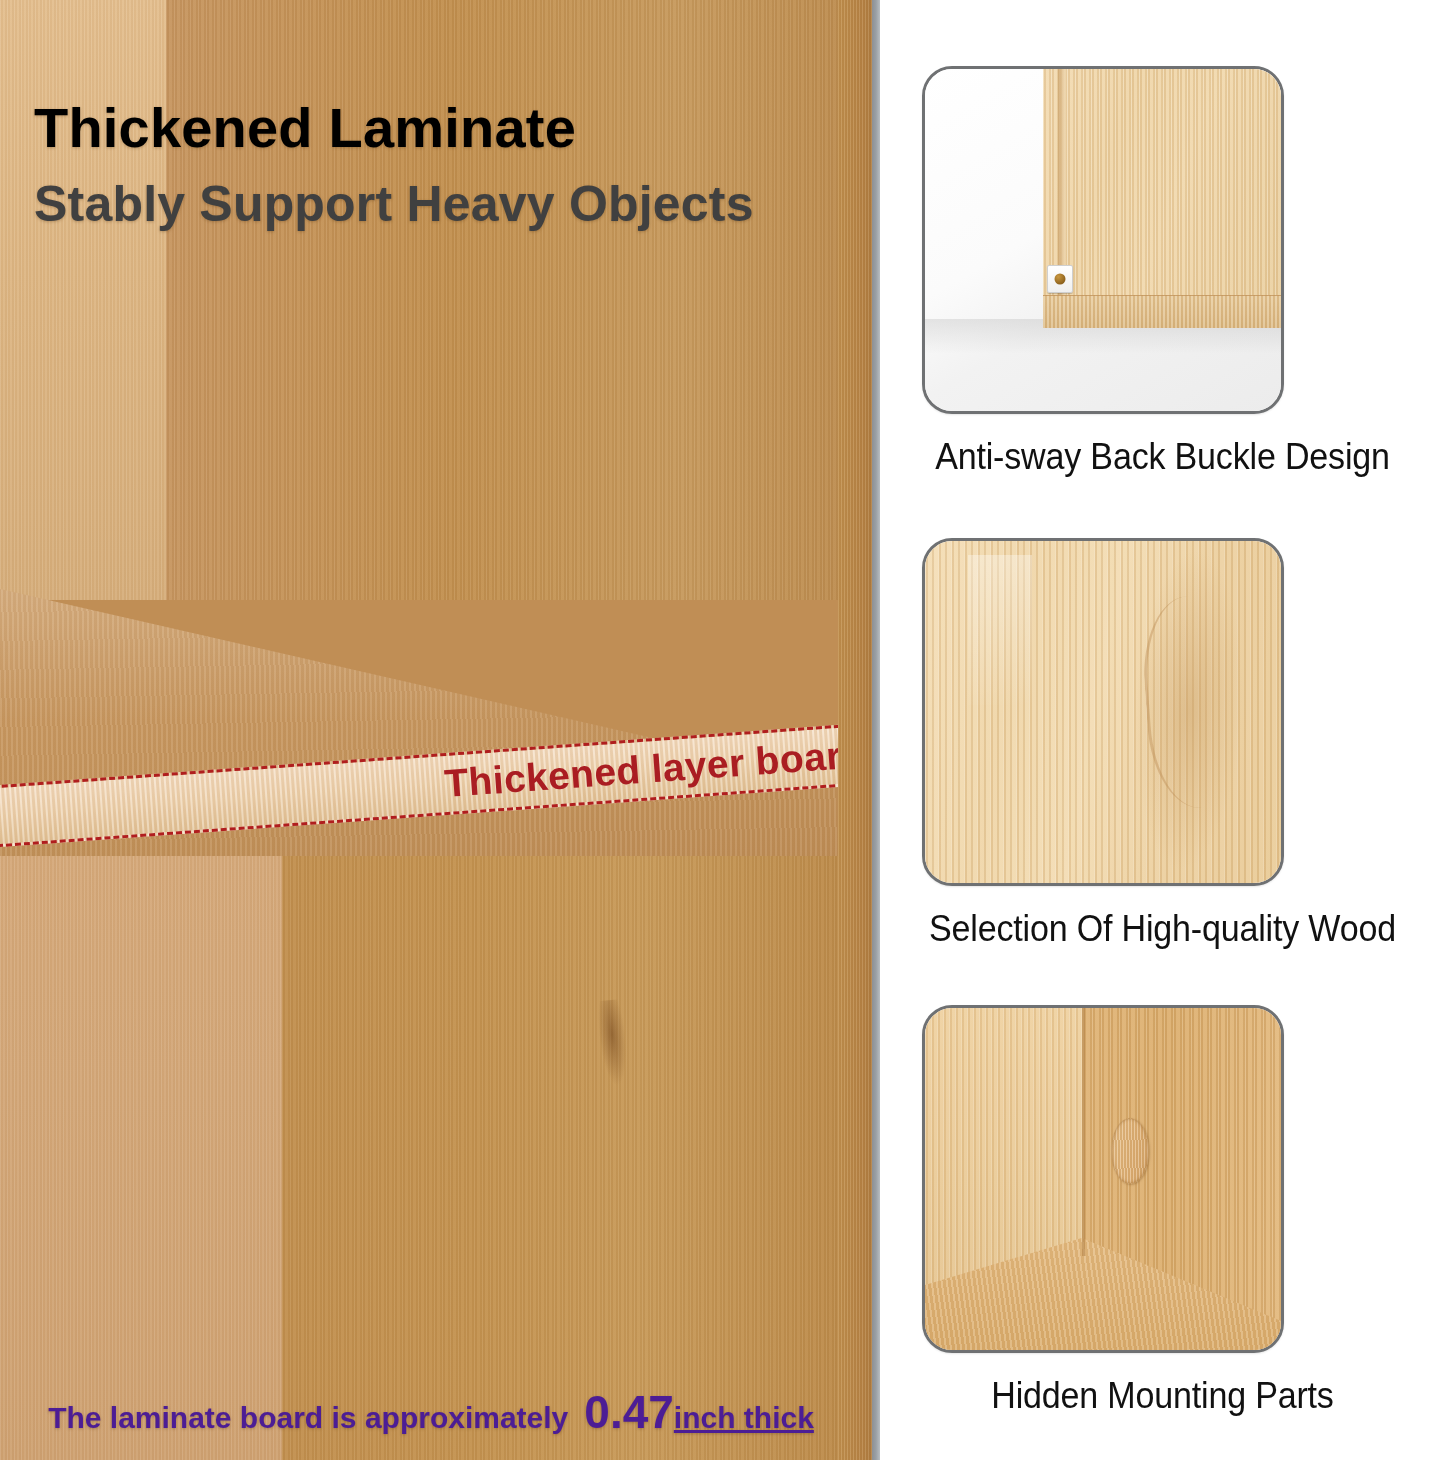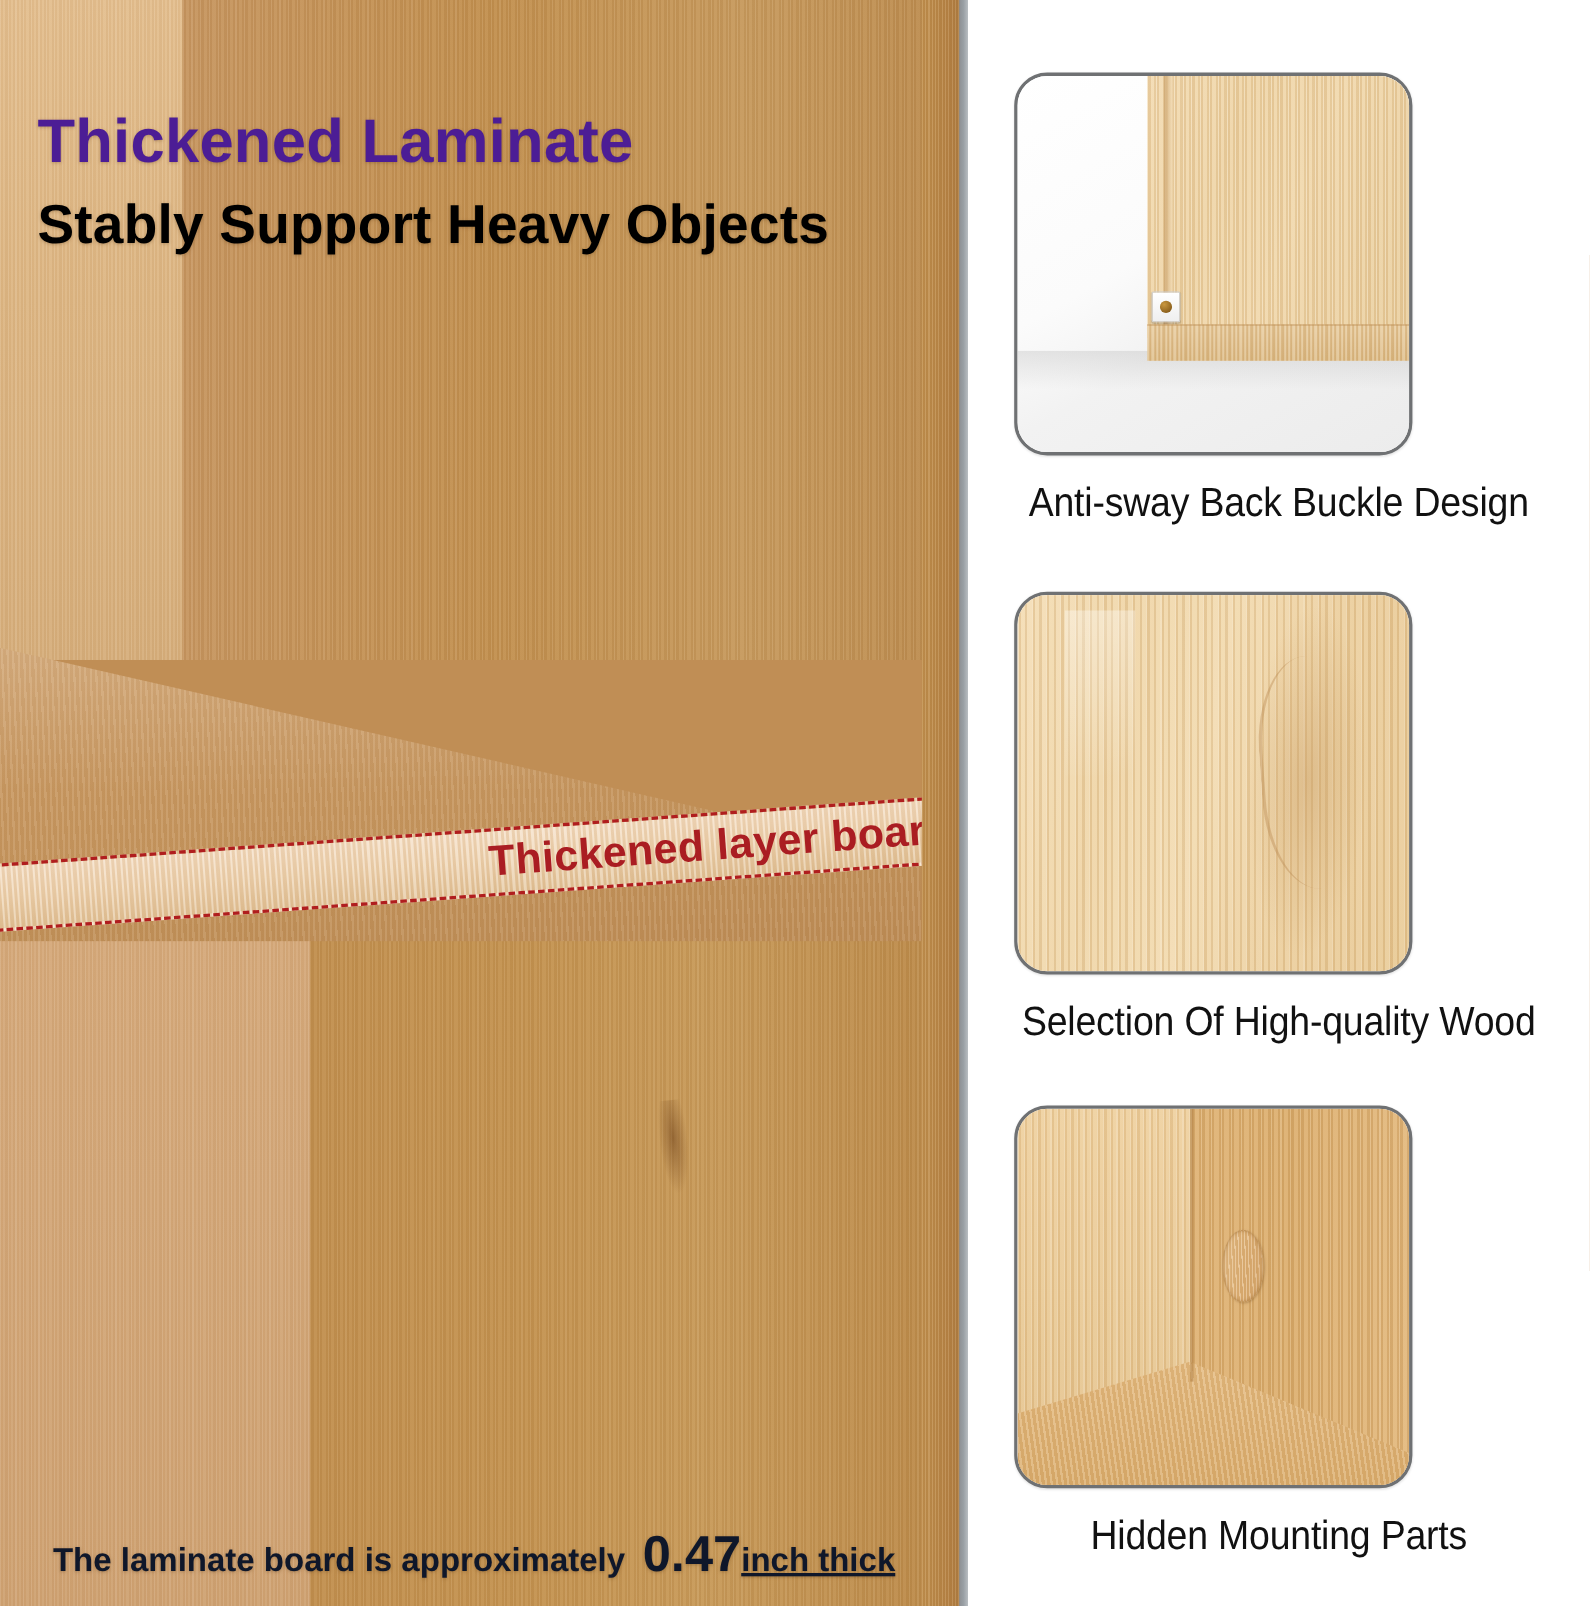--- a/index.html
+++ b/index.html
@@ -115,34 +115,34 @@
   }
   .knot{
     position:absolute;left:600px;top:1000px;width:26px;height:86px;
     background:radial-gradient(ellipse at 50% 40%, rgba(110,65,25,.55), rgba(150,100,50,0) 70%);
     transform:rotate(-6deg);
   }
 
   
   .hero-title{
     position:absolute;left:34px;top:95px;
-    color:#4c1d95;font-size:56px;font-weight:700;
+    color:#000000;font-size:56px;font-weight:700;
     letter-spacing:.2px;white-space:nowrap;
     text-shadow:0 1px 3px rgba(90,55,20,.32);
   }
   .hero-sub{
     position:absolute;left:34px;top:175px;
-    color:#000000;font-size:50px;font-weight:700;
+    color:#404040;font-size:50px;font-weight:700;
     letter-spacing:.2px;white-space:nowrap;
     text-shadow:0 1px 3px rgba(90,55,20,.32);
   }
   .hero-caption{
     position:absolute;left:0;top:1385px;width:862px;
     display:flex;align-items:baseline;justify-content:center;
-    color:#0f172a;white-space:nowrap;
+    color:#4c1d95;white-space:nowrap;
     text-shadow:0 1px 3px rgba(90,55,20,.35);
   }
   .cap-a{font-size:30px;font-weight:700;}
   .cap-num{font-size:46px;font-weight:700;margin-left:16px;}
   .cap-b{font-size:30px;font-weight:700;text-decoration:underline;}
 
   
   #cards{
     position:absolute;left:880px;top:0;width:565px;height:1460px;
     background:#ffffff;

